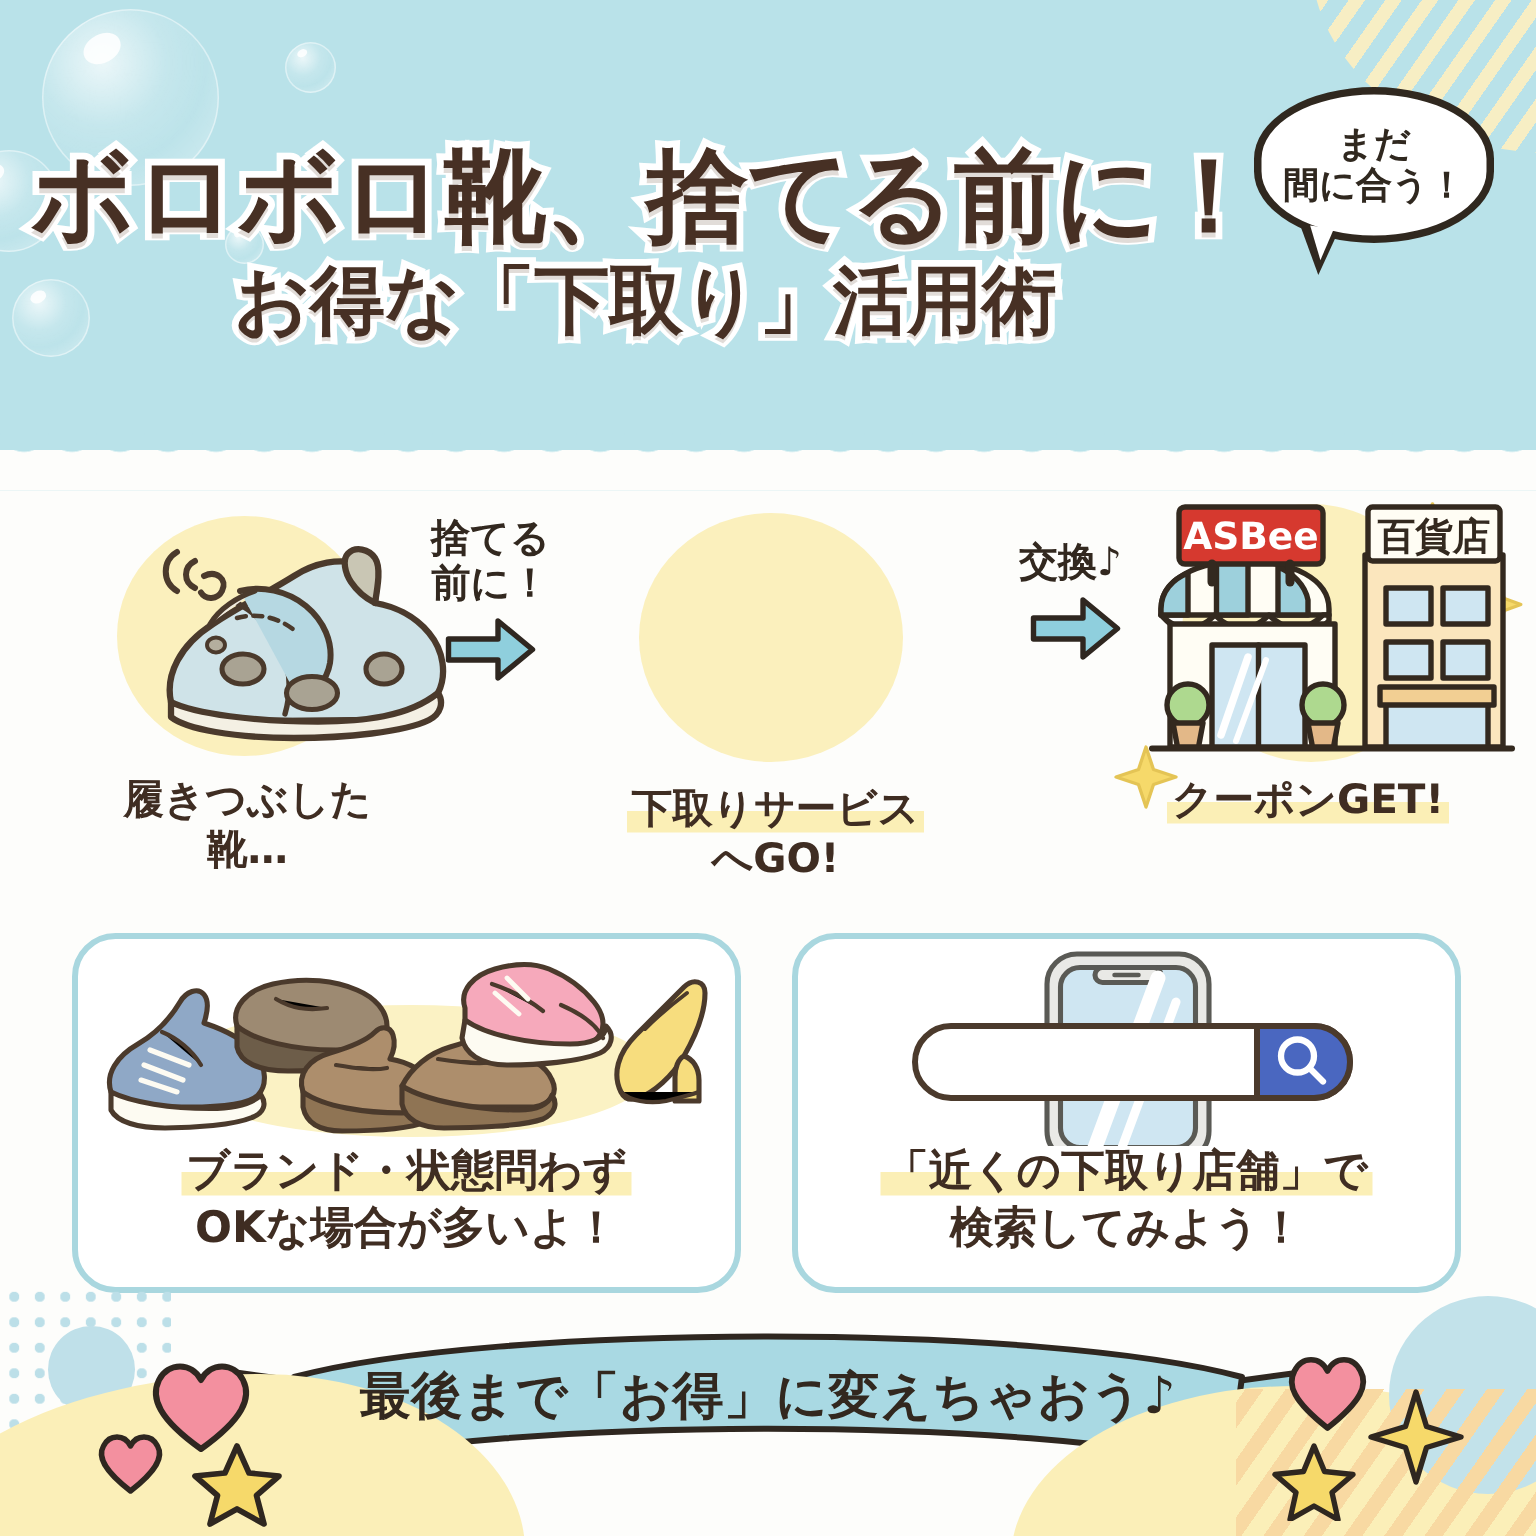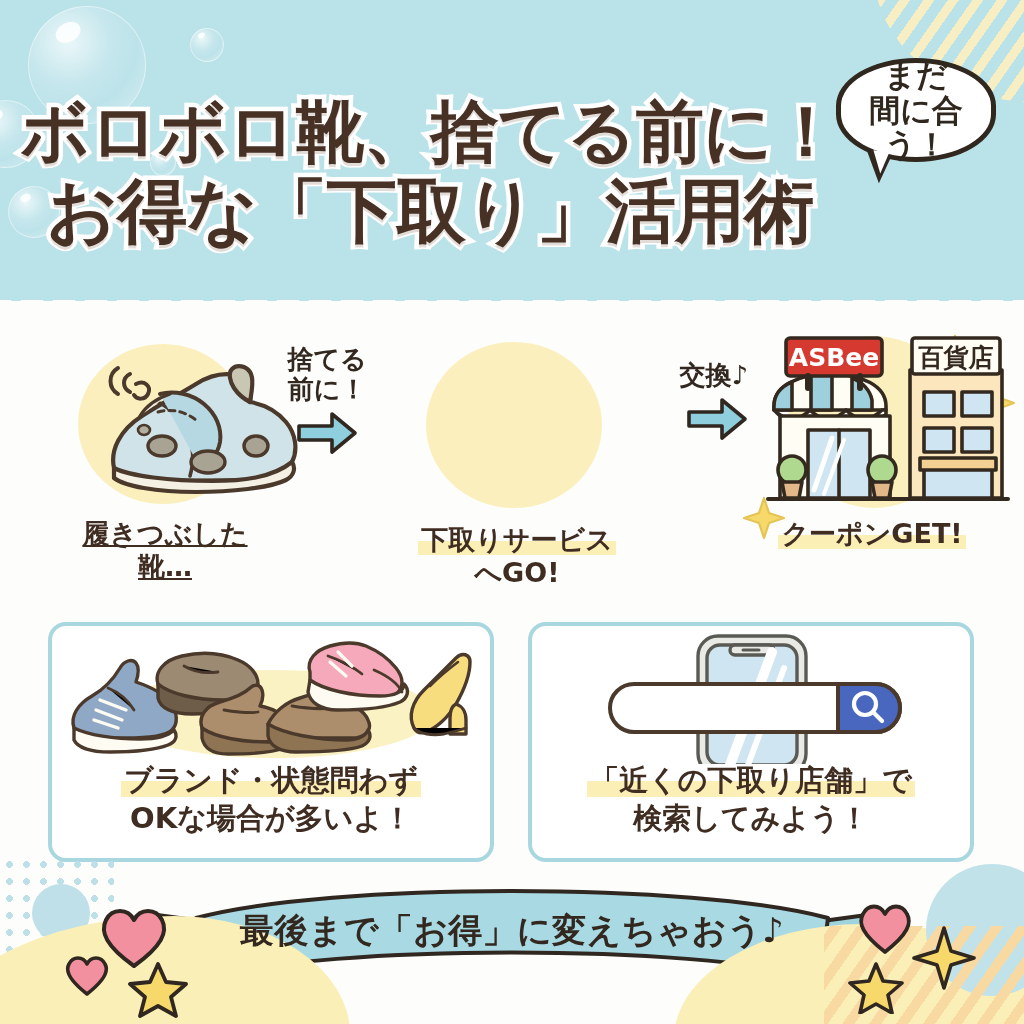--- a/index.html
+++ b/index.html
@@ -73,34 +73,34 @@
   .title-line {
     font-weight: 900;
     color: #473024;
     letter-spacing: -0.01em;
     line-height: 1.06;
     -webkit-text-stroke: 9px #ffffff;
     paint-order: stroke fill;
     text-shadow: 0 3px 0 rgba(90,60,40,.18);
   }
   .t1 { font-size: 68px; }
-  .t2 { font-size: 70px; margin-top: 6px; }
+  .t2 { font-size: 50px; margin-top: 6px; }
 
   
   .balloon {
     position: absolute; left: 836px; top: 58px;
     width: 160px; height: 104px;
     background: #ffffff;
     border: 5px solid #30281f;
     border-radius: 50% / 46%;
     z-index: 5;
     display: flex; align-items: center; justify-content: center;
   }
   .balloon-text {
-    font-size: 31px; font-weight: 900; color: #30281f;
+    font-size: 24px; font-weight: 900; color: #30281f;
     line-height: 1.12; text-align: center;
   }
   .balloon-tail {
     position: absolute; left: 24px; bottom: -26px;
     width: 0; height: 0;
     border-left: 16px solid transparent;
     border-right: 9px solid transparent;
     border-top: 30px solid #30281f;
     transform: rotate(8deg);
   }
@@ -147,21 +147,21 @@
 
   
   .store-wrap { position: absolute; left: 392px; top: 8px; width: 248px; height: 190px; z-index: 3; }
 
   
   .panels { position: absolute; left: 0; top: 322px; width: 1024px; height: 244px; }
   .panel {
     position: absolute; top: 0; height: 240px;
     background: #ffffff;
     border: 4px solid #a9d7df;
-    border-radius: 18px;
+    border-radius: 29px;
   }
   .panel-l { left: 48px;  width: 446px; }
   .panel-r { left: 528px; width: 446px; }
   .panel-art { position: absolute; left: 0; top: 6px; width: 100%; height: 132px; }
   .panel-caption {
     position: absolute; left: 0; top: 136px; width: 100%;
     text-align: center; font-size: 29px; font-weight: 900;
     color: #3f2d22; line-height: 1.3;
   }
 
@@ -271,21 +271,21 @@
               <ellipse cx="156" cy="96" rx="12" ry="10" fill="#a9a393" stroke-width="3.4"></ellipse>
               <ellipse cx="44" cy="80" rx="6" ry="5" fill="#b4ae9e" stroke-width="2.6"></ellipse>
             </g>
             <g stroke="#4b3a2c" stroke-width="4" fill="none" stroke-linecap="round">
               <path d="M18 18 C8 24 8 38 18 44"></path>
               <path d="M30 24 C22 28 22 38 30 42"></path>
               <path d="M36 34 C44 30 52 36 48 44 C45 50 37 50 34 45"></path>
             </g>
           </svg>
         </div>
-        <div class="step-caption" style="top:196px;text-decoration:underline;">
+        <div class="step-caption" style="top:196px;">
           <div>履きつぶした</div>
           <div>靴…</div>
         </div>
       </div>
 
       <div class="connector" style="left:272px; top:22px; width:110px;">
         <div class="connector-label">捨てる</div>
         <div class="connector-label">前に！</div>
         <svg class="arrow" viewBox="0 0 62 46">
           <path d="M3 16 H36 V4 L59 23 L36 42 V30 H3 Z" fill="#8fcfdd" stroke="#2f2720" stroke-width="3.6" stroke-linejoin="round"></path>

